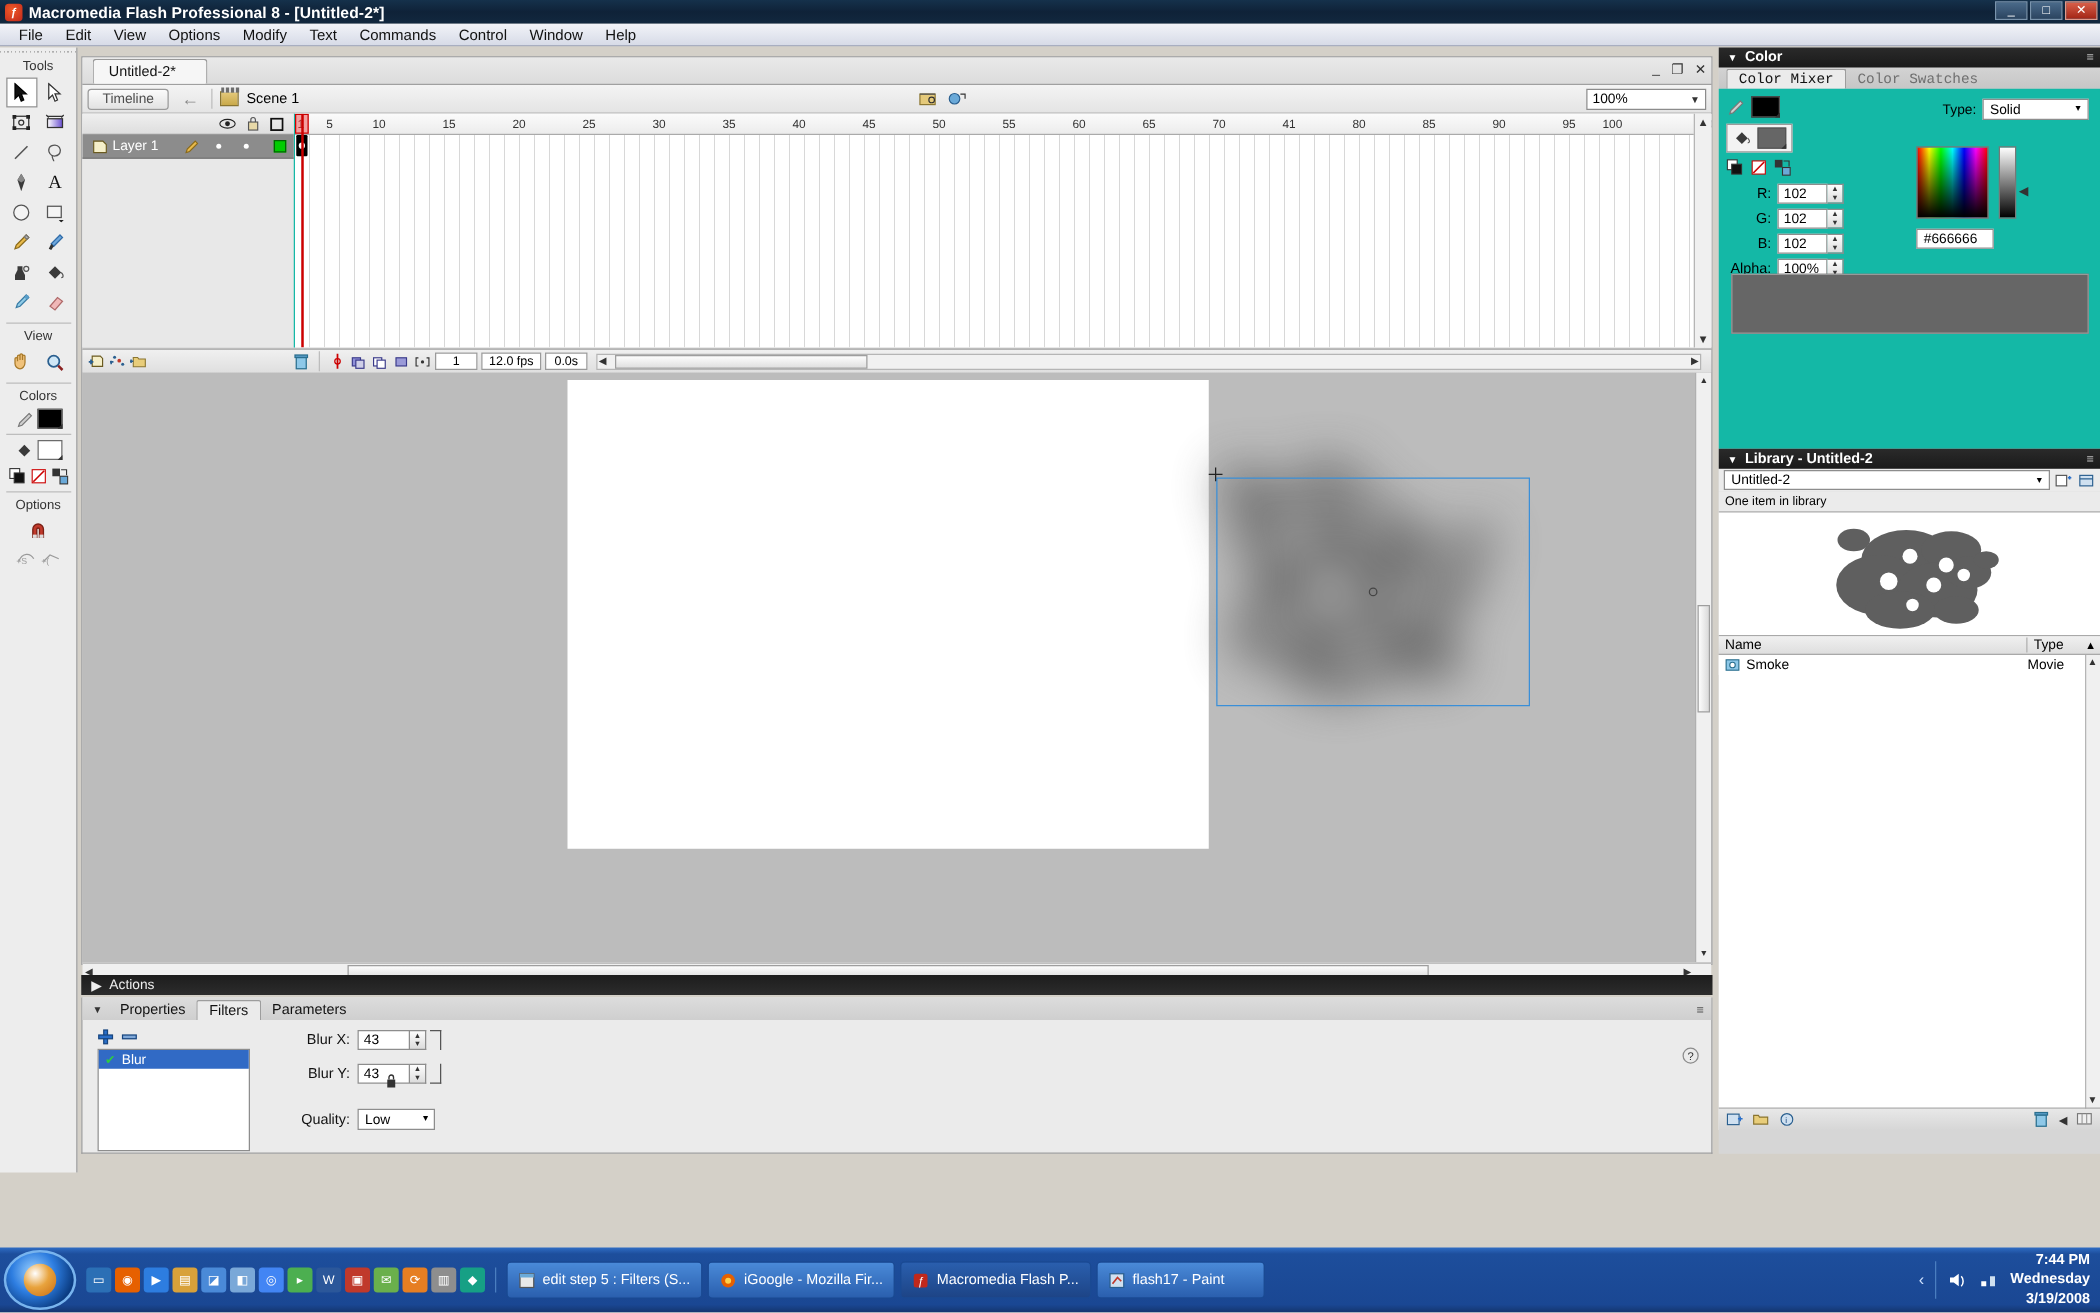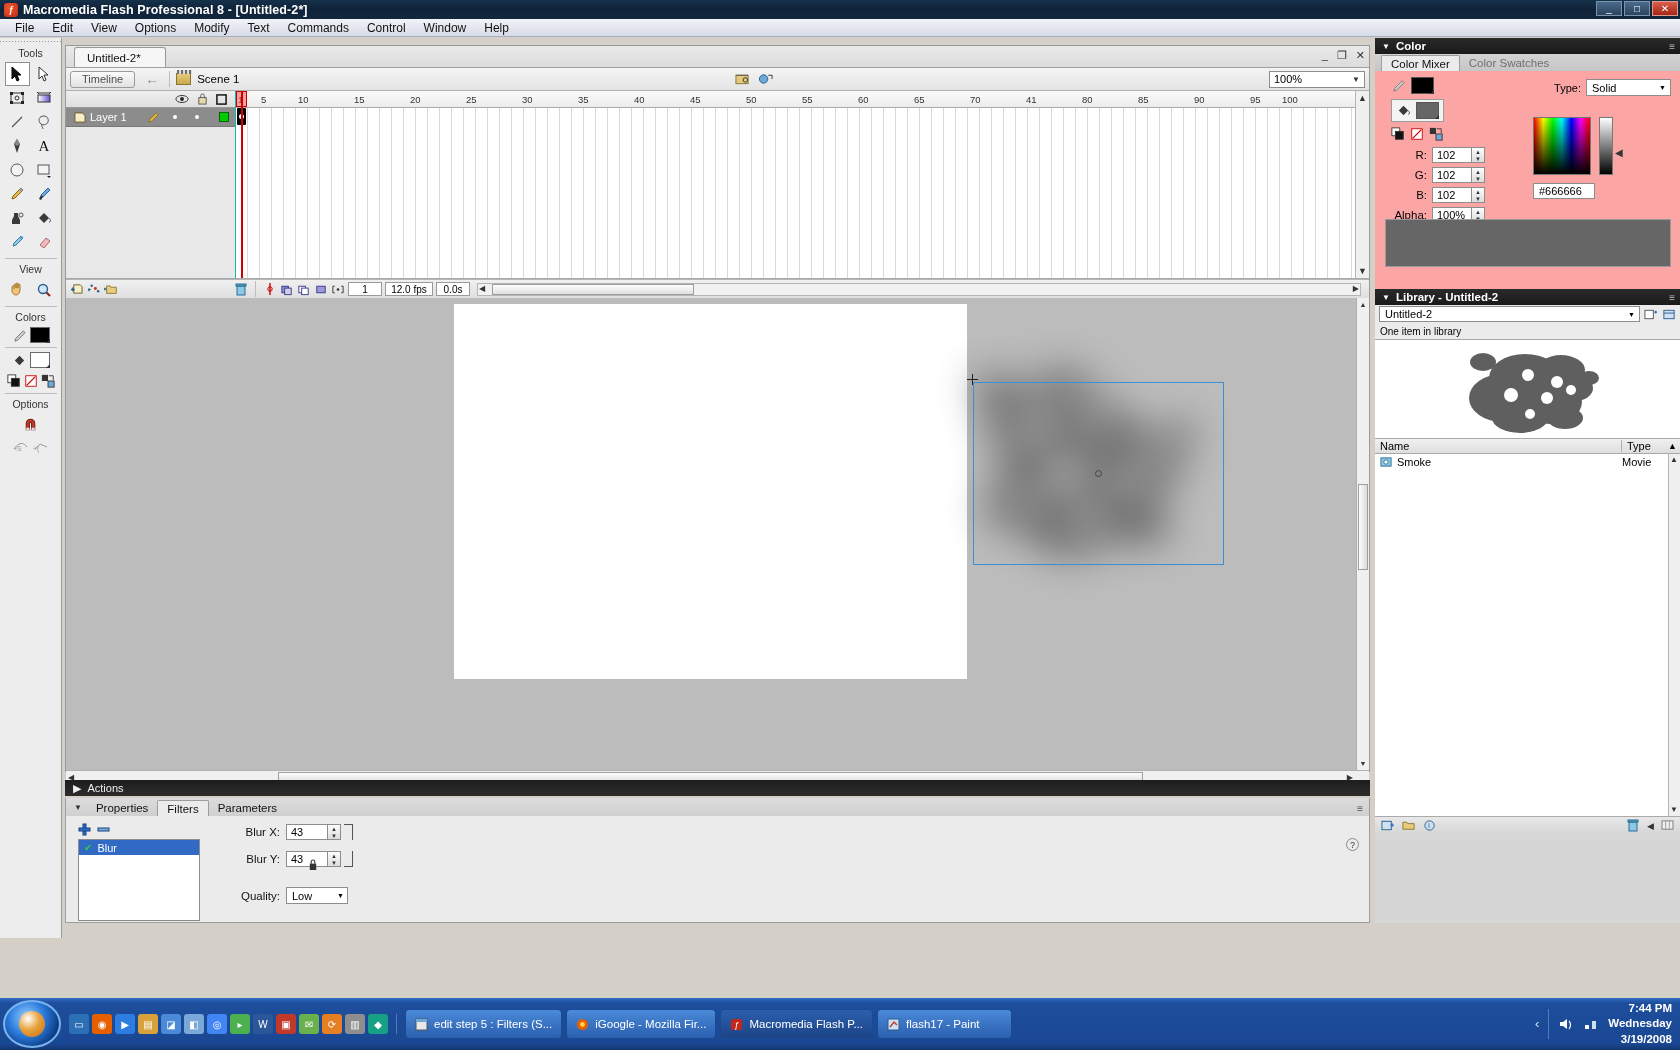--- a/index.html
+++ b/index.html
@@ -202,23 +202,23 @@
   
   .rightcol { position:absolute; left:1375px; top:38px; width:305px; height:885px; background:#d6d6d6;}
   .panel-head {
     height:16px; background:linear-gradient(180deg,#2a2a2a,#1a1a1a); color:#fff;
     display:flex; align-items:center; gap:6px; padding-left:7px; font-size:11.5px; font-weight:bold;
     position:relative;
   }
   .panel-head .tri { font-size:8px; }
   .panel-head .gripper { position:absolute; right:5px; color:#bbb; font-size:10px;}
   .cm-tabs { height:17px; background:linear-gradient(180deg,#d3d3d3,#c6c6c6); display:flex; align-items:flex-end; padding-left:6px;}
-  .cm-tab { height:16px; padding:4px 9px; display:flex; align-items:center; font-size:11.5px; color:#6f6f6f;}
+  .cm-tab { height:16px; padding:4px 9px; display:flex; align-items:center; font-size:11.5px; color:#6f6f6f;font-family:Liberation Mono, monospace;}
   .cm-tab.active { background:#ebebeb; color:#111; border:1px solid #9d9d9d; border-bottom:none; border-radius:2px 2px 0 0;}
-  .cm-body { background:#fca5a5; height:218px; position:relative; padding:6px 0 0 16px; }
+  .cm-body { background:#14b8a6; height:288px; position:relative; padding:6px 0 0 6px; }
   .typerow { position:absolute; right:9px; top:8px; display:flex; align-items:center; gap:5px; font-size:11px;}
   .typesel { width:85px; height:17px; background:#fff; border:1px solid #8d8d8d; display:flex; align-items:center;
      padding-left:5px; font-size:11px; position:relative;}
   .typesel .arw { position:absolute; right:4px; font-size:7px;}
   .cm-swrow { display:flex; align-items:center; gap:5px; margin-bottom:5px;}
   .cm-swbox { width:23px;height:17px;border:1px solid #555; position:relative;}
   .cm-swbox .caret{position:absolute;right:-1px;bottom:-1px;width:0;height:0;border-left:4px solid transparent;border-top:4px solid transparent;border-bottom:4px solid #333;}
   .cm-fillgrp { border:1px solid #9b9b9b; background:#f3f3f3; padding:2px 4px; display:inline-flex; align-items:center; gap:5px;}
   .cm-miniicons { display:flex; gap:5px; margin:5px 0 6px;}
   .rgbrow { display:flex; align-items:center; margin-bottom:4px;}

